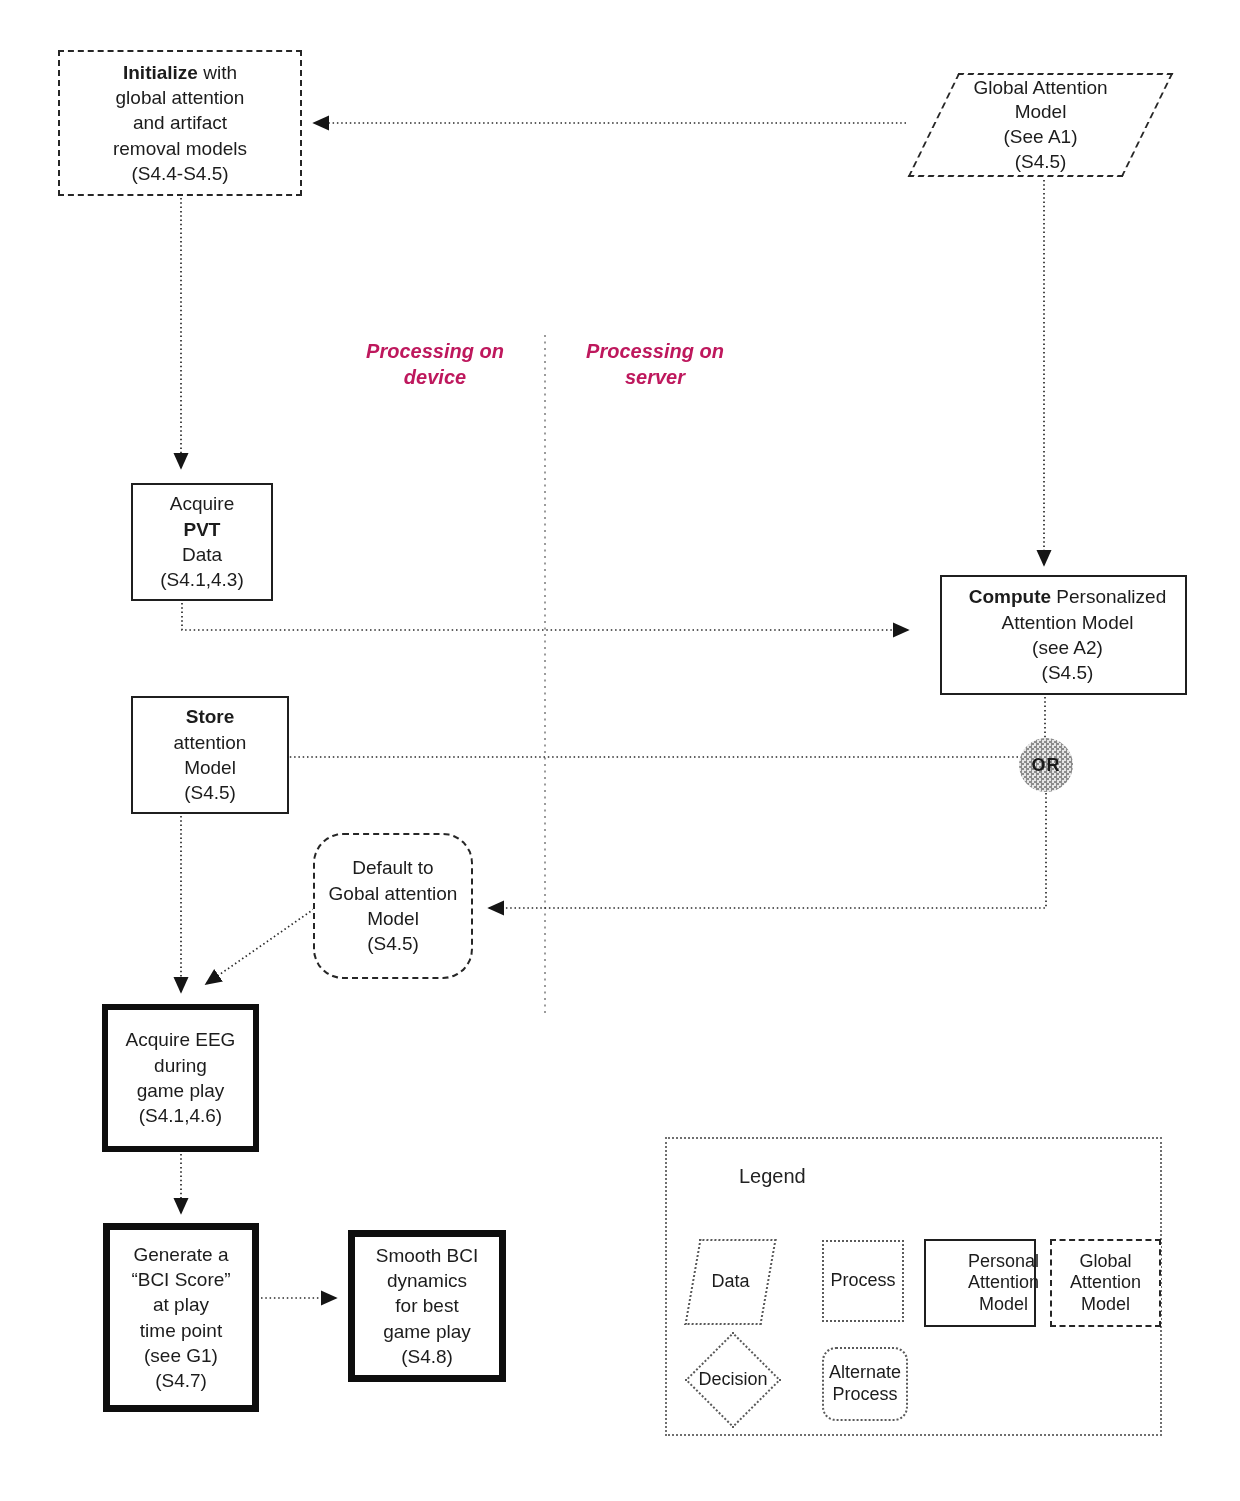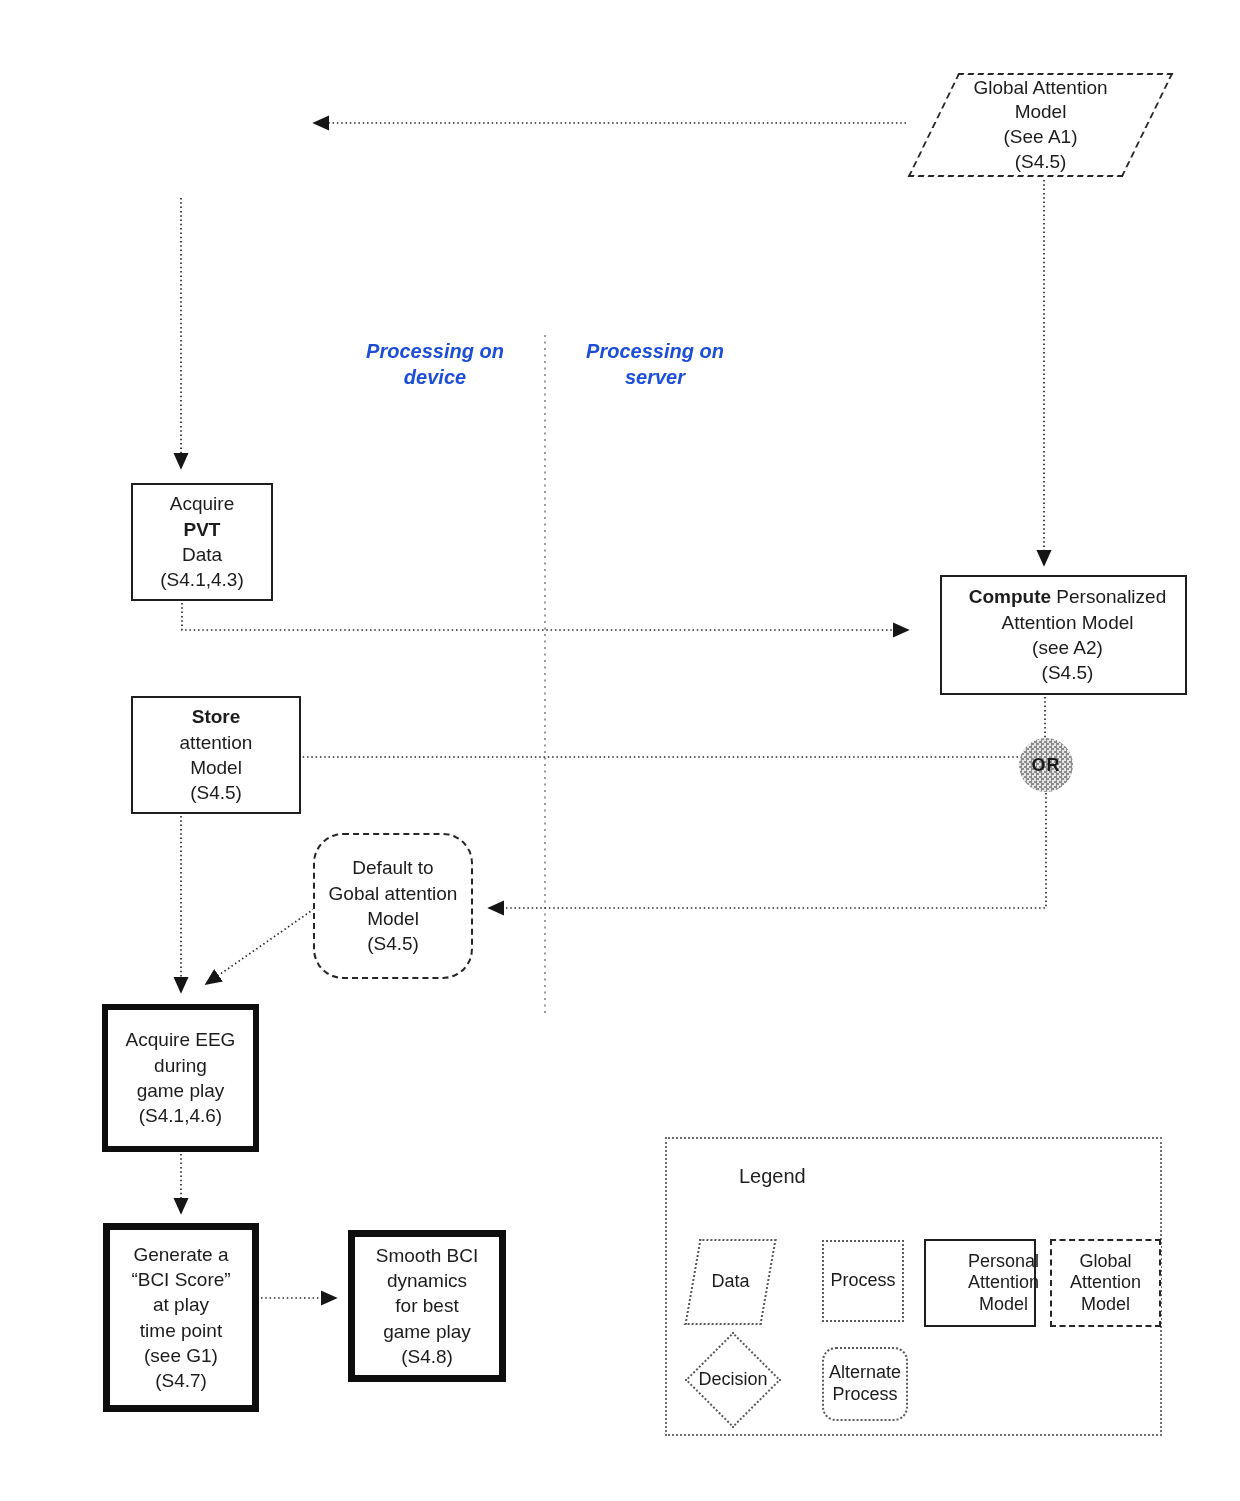--- a/index.html
+++ b/index.html
@@ -12,21 +12,21 @@
     position:absolute;display:flex;align-items:center;justify-content:center;
     text-align:center;font-size:19px;line-height:1.33;white-space:pre-line;
     box-sizing:border-box;background:#fff;
   }
   .b-solid{border:2.5px solid #1f1f1f;margin-left:20px;}
   .b-dashed{border:2.5px dashed #262626;}
   .b-thick{border:6.5px solid #0e0e0e;}
   .b-rounded{border-radius:30px;}
   .region-label{
     position:absolute;text-align:center;font-size:20px;font-weight:bold;
-    font-style:italic;white-space:pre-line;line-height:1.3;color:#1d4ed8;
+    font-style:italic;white-space:pre-line;line-height:1.3;color:#be185d;
   }
   .skew-wrap{position:absolute;box-sizing:border-box;background:#fff;}
   .unskew{width:100%;height:100%;display:flex;align-items:center;justify-content:center;
     text-align:center;font-size:19px;line-height:1.3;white-space:pre-line;}
   #or-badge{
     position:absolute;left:1019px;top:738px;width:54px;height:54px;border-radius:50%;
     background:repeating-conic-gradient(#8c8c8c 0% 25%, #e6e6e6 0% 50%) 0 0 / 5px 5px;
     display:flex;align-items:center;justify-content:center;
     font-size:18px;font-weight:bold;color:#1a1a1a;letter-spacing:1px;
   }
@@ -73,20 +73,27 @@
       <path d="M181 1154 V1213" marker-end="url(#arr)"></path>
       <path d="M261 1298 H336" marker-end="url(#arr)"></path>
     </g>
   </svg>
 
   <div class="region-label" style="left:345px;top:338px;width:180px;">Processing on
 device</div>
   <div class="region-label" style="left:565px;top:338px;width:180px;">Processing on
 server</div>
 
+  <div class="node b-dashed" style="left:58px;top:50px;width:244px;height:146px;">
+    <span><b>Initialize</b><span> with
+global attention
+and artifact
+removal models
+(S4.4-S4.5)</span></span>
+  </div>
 
   <div class="skew-wrap" style="left:933px;top:73px;width:215px;height:104px;border:2.5px dashed #262626;transform:skewX(-26deg);">
     <div class="unskew" style="transform:skewX(26deg);">Global Attention
 Model
 (See A1)
 (S4.5)</div>
   </div>
 
   <div class="node b-solid" style="left:111px;top:483px;width:142px;height:118px;">
     <span><span>Acquire
@@ -95,21 +102,21 @@
 (S4.1,4.3)</span></span>
   </div>
 
   <div class="node b-solid" style="left:920px;top:575px;width:247px;height:120px;padding-left:8px;">
     <span><b>Compute</b><span> Personalized
 Attention Model
 (see A2)
 (S4.5)</span></span>
   </div>
 
-  <div class="node b-solid" style="left:111px;top:696px;width:170px;height:118px;text-align:center;">
+  <div class="node b-solid" style="left:111px;top:696px;width:158px;height:118px;text-align:center;">
     <span><b>Store</b><span>
 attention
 Model
 (S4.5)</span></span>
   </div>
 
   <div id="or-badge">
     <span>OR</span>
   </div>
 

